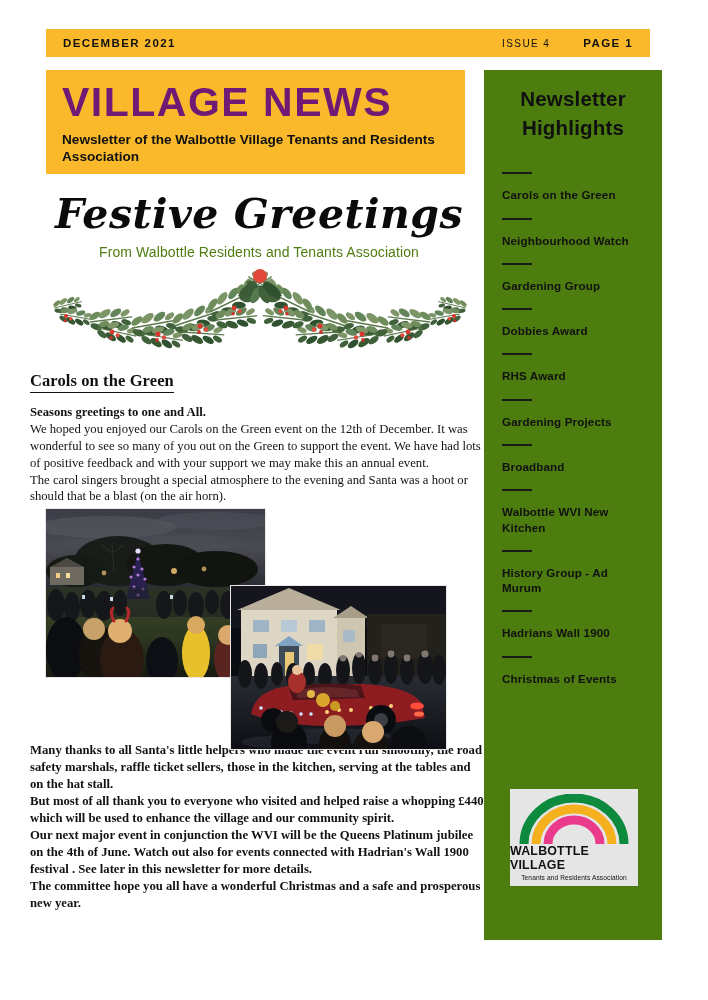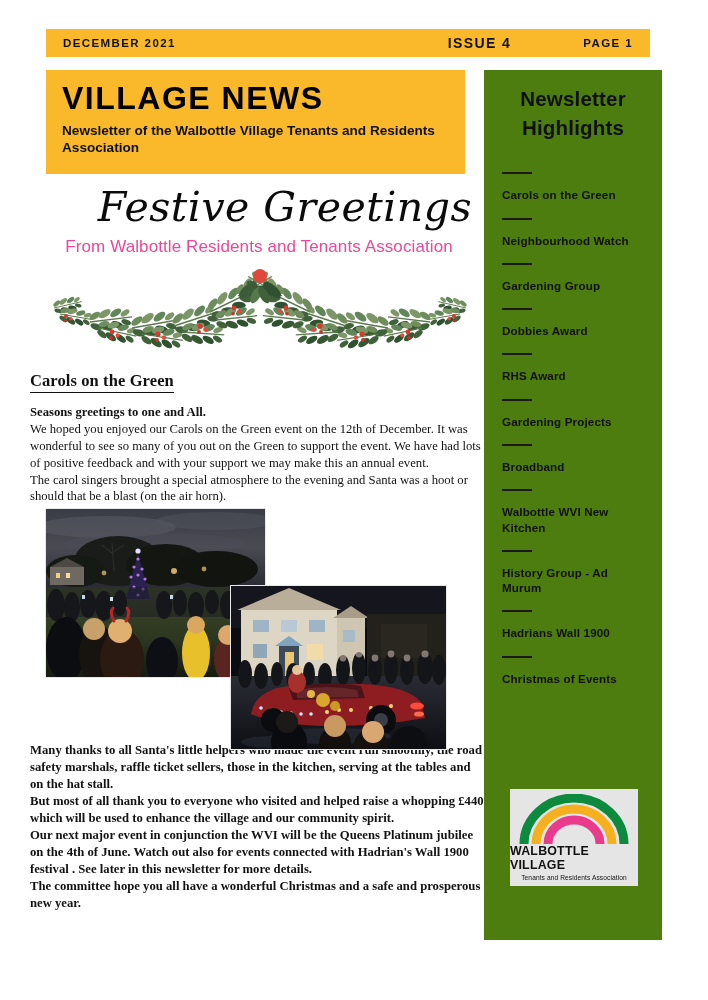--- a/index.html
+++ b/index.html
@@ -30,50 +30,50 @@
     padding: 12px 17px;
   }
   .datebar .issue-date {
     font-size: 11.5px;
     font-weight: bold;
     letter-spacing: 1.4px;
     color: #111111;
   }
   .datebar .spacer { flex: 1; }
   .datebar .issue-no {
-    font-size: 14px;
-    font-weight: bold;
+    font-size: 10px;
+    font-weight: normal;
     letter-spacing: 1.4px;
     color: #111111;
-    margin-right: 72px;
+    margin-right: 33px;
   }
   .datebar .page-no {
     font-size: 11.5px;
     font-weight: bold;
     letter-spacing: 1.4px;
     color: #111111;
   }
 
   
   .masthead {
     position: absolute;
     left: 46px;
     top: 70px;
     width: 419px;
     height: 104px;
     background: #F9B92B;
     box-sizing: border-box;
     padding: 12px 16px 0 16px;
   }
   .masthead .title {
-    font-size: 32px;
+    font-size: 41px;
     font-weight: bold;
     letter-spacing: 1.5px;
     line-height: 1.0;
-    color: #000000;
+    color: #701a75;
     margin: 0 0 9px 0;
   }
   .masthead .subtitle {
     font-size: 13.6px;
     font-weight: bold;
     line-height: 1.25;
     color: #101010;
     margin: 0;
   }
 
@@ -82,30 +82,29 @@
     position: absolute;
     left: 46px;
     top: 186px;
     width: 426px;
     text-align: center;
   }
   .greeting .script {
     font-family: "DejaVu Serif", "Liberation Serif", serif;
     font-style: italic;
     font-size: 41px;
-    font-weight: normal;
+    font-weight: bold;
     line-height: 1.05;
     color: #0b0b0b;
-    margin: 0;
+    margin: 7px;
     letter-spacing: 0.5px;
-    text-align: right;
   }
   .greeting .from-line {
-    font-size: 17px;
-    color: #ec4899;
+    font-size: 14px;
+    color: #4d7c0f;
     margin: 8px 0 0 0;
     letter-spacing: 0.1px;
   }
 
   
   .garland {
     position: absolute;
     left: 50px;
     top: 262px;
     width: 420px;

